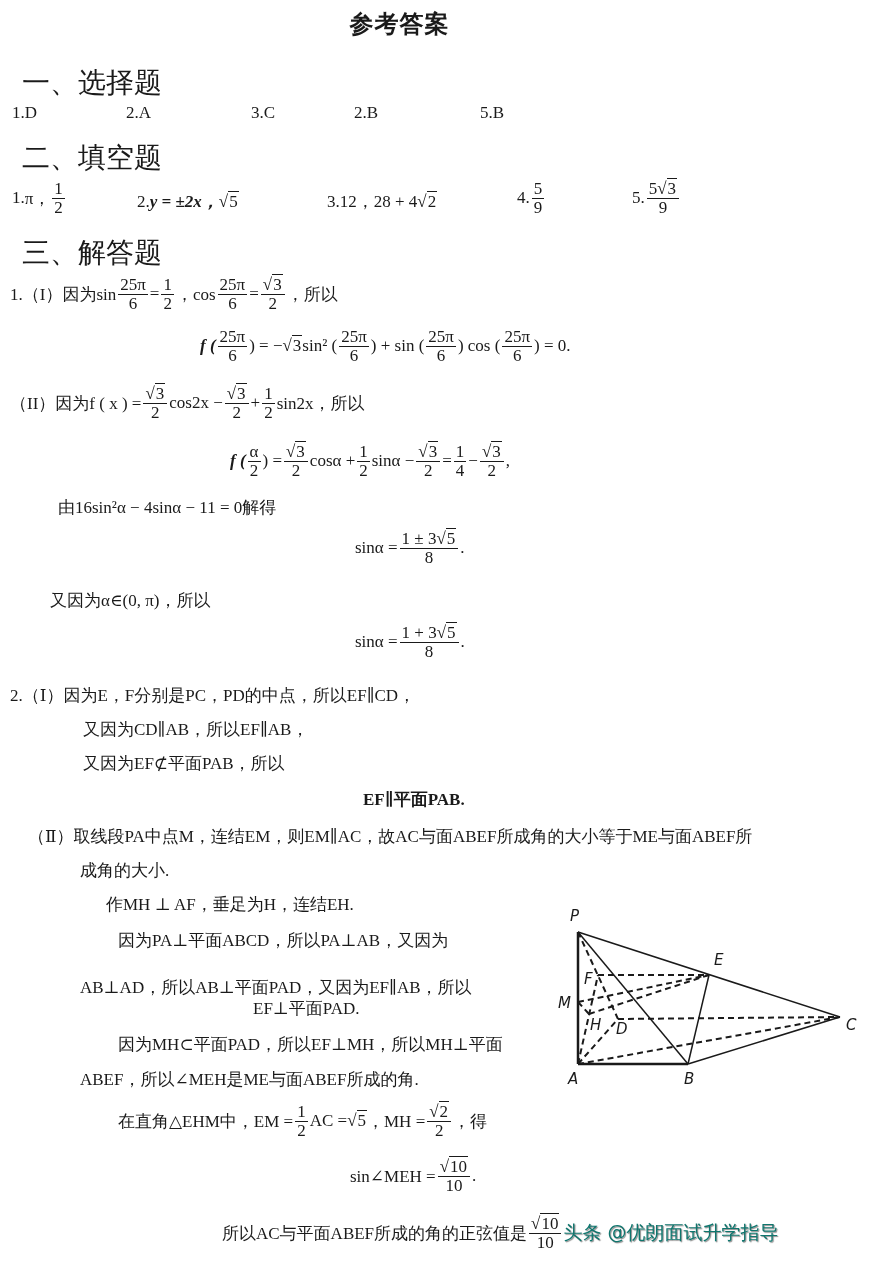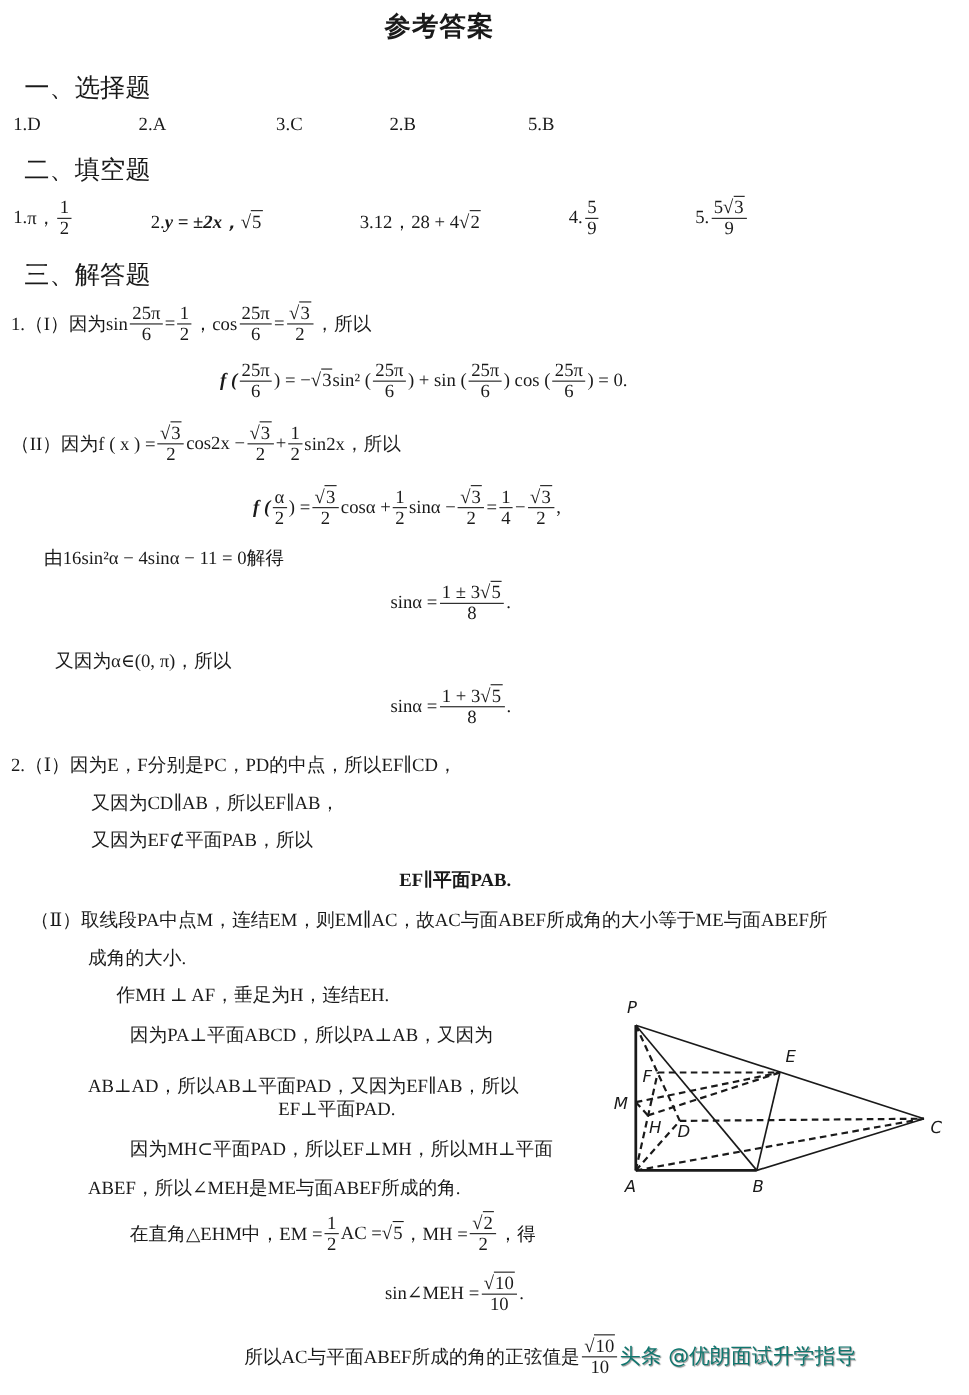--- a/index.html
+++ b/index.html
@@ -3,21 +3,21 @@
 <meta charset="utf-8">
 <style>
   html, body { margin: 0; padding: 0; background: #ffffff; }
   body {
     width: 881px; height: 1268px; position: relative; overflow: hidden;
     font-family: "Liberation Serif", "DejaVu Serif", serif;
     color: #1a1a1a; font-size: 17px;
   }
   .abs { position: absolute; white-space: nowrap; }
   .title { left: 0; width: 799px; text-align: center; top: 8px; font-size: 24px; font-weight: bold; letter-spacing: 1px; }
-  .sec { font-family: "DejaVu Sans", sans-serif; font-size: 23px; left: 22px; }
+  .sec { font-family: "DejaVu Sans", sans-serif; font-size: 28px; left: 22px; }
   .i { font-style: italic; font-weight: bold; }
   .frac { display: inline-block; vertical-align: middle; text-align: center; margin: 0 2px; line-height: 1.05; }
   .frac > span { display: block; padding: 0 2px; }
   .frac > .num { border-bottom: 1px solid #1a1a1a; }
   .sqrt { display: inline-block; }
   .sqrt .rad { border-top: 1px solid #1a1a1a; padding: 0 1px; }
   .row { display: flex; align-items: center; }
   svg text { font-family: "DejaVu Sans", sans-serif; font-style: italic; font-size: 15px; fill: #1a1a1a; }
   .wm { font-family: "DejaVu Sans", sans-serif; font-size: 19px; color: #0f766e; text-shadow: 1px 1px 1px #888; }
 </style>
@@ -166,21 +166,21 @@
       <span>4</span>
     </span>
   <span>−</span>
   <span class="frac">
       <span class="num"><span class="sqrt">√<span class="rad">3</span></span></span>
       <span>2</span>
     </span>
   <span>,</span>
 </div>
 
-<div class="abs" style="top:496px;left:40px;font-family:Liberation Serif, serif;">由16sin²α − 4sinα − 11 = 0解得</div>
+<div class="abs" style="top:496px;left:58px;font-family:Liberation Serif, serif;">由16sin²α − 4sinα − 11 = 0解得</div>
 
 <div class="abs row" style="top:530px;left:355px;">
   <span>sinα =</span>
   <span class="frac">
       <span class="num"><span>1 ± 3</span><span class="sqrt">√<span class="rad">5</span></span></span>
       <span>8</span>
     </span>
   <span>.</span>
 </div>
 

